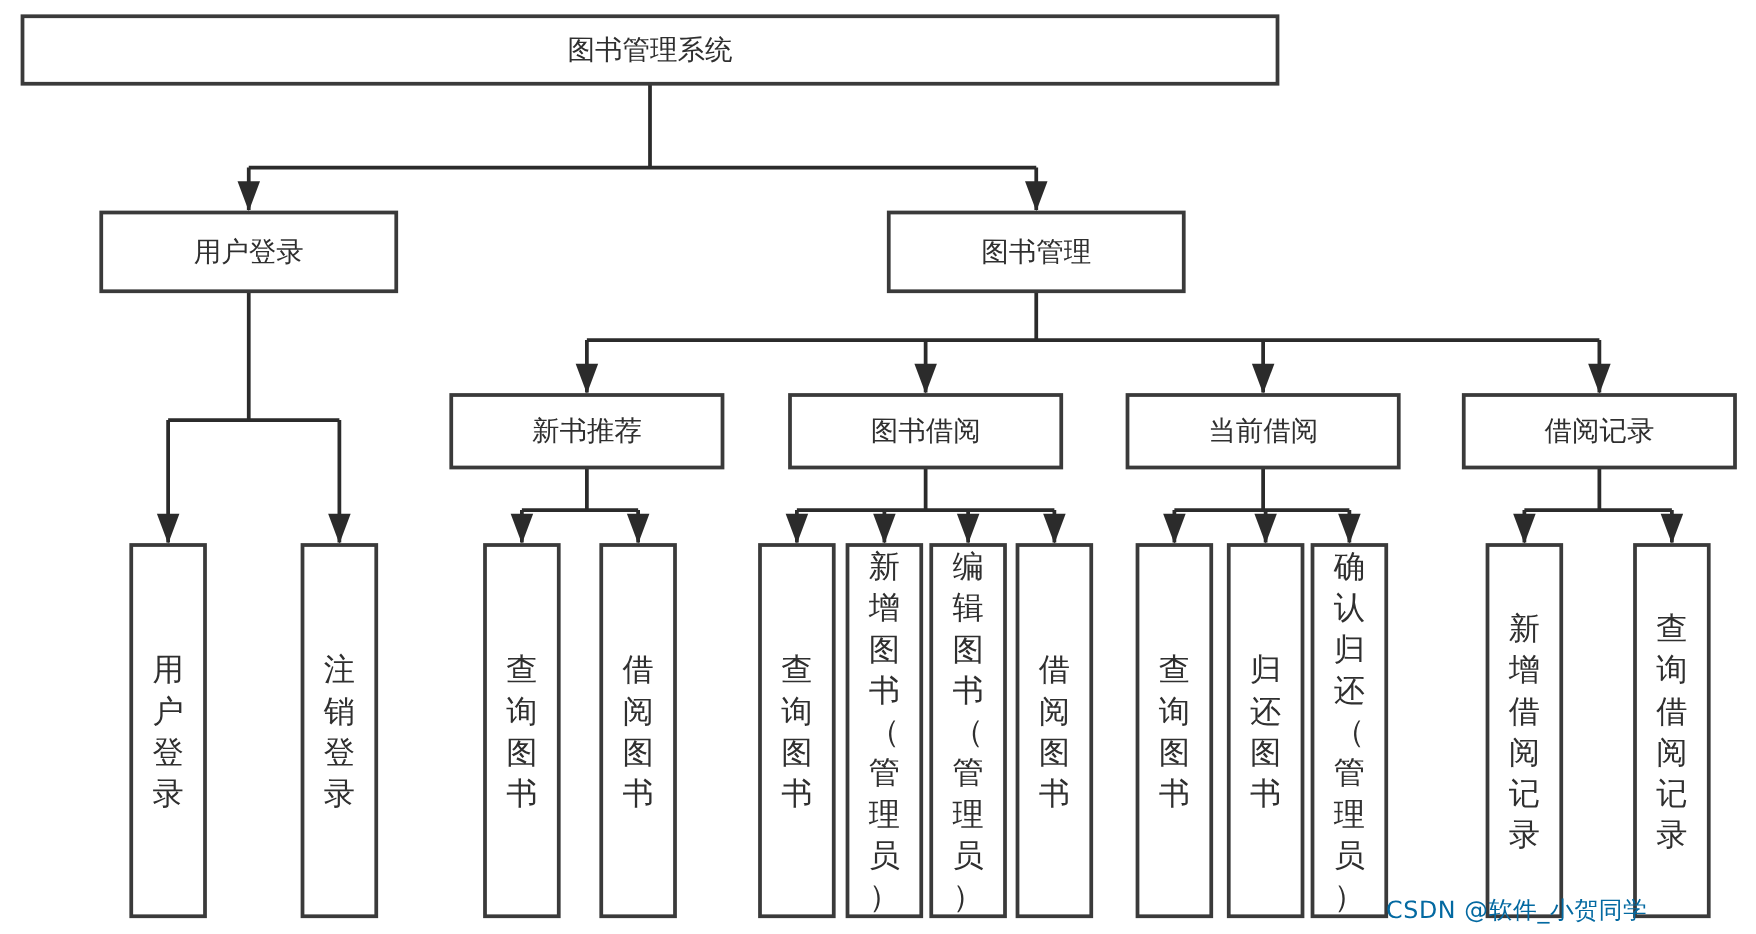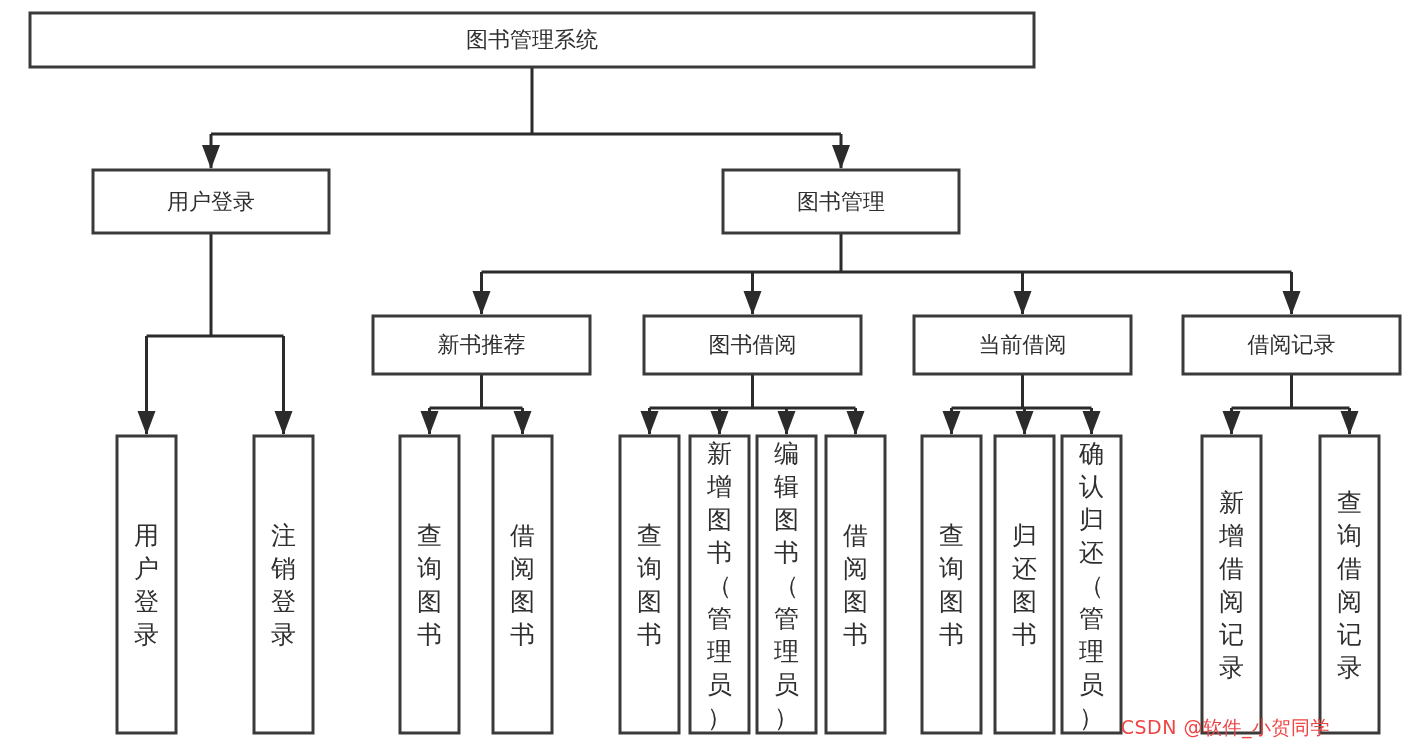--- a/index.html
+++ b/index.html
@@ -9,21 +9,21 @@
   }
   body {
     width: 1405px;
     height: 747px;
     position: relative;
     overflow: hidden;
     font-family: "DejaVu Sans", "Liberation Sans", sans-serif;
   }
   #chart-root {
     position: absolute;
-    left: 12px;
+    left: 0;
     top: 0;
     width: 1328px;
     height: 747px;
   }
   svg.diagram {
     display: block;
     width: 1405px;
     height: 747px;
   }
   .node-box {
@@ -53,21 +53,21 @@
     font-size: 25px;
     fill: #2f2f2f;
     text-anchor: middle;
   }
   .watermark {
     position: absolute;
     right: 10px;
     bottom: 6px;
     font-family: "DejaVu Sans", "Liberation Sans", sans-serif;
     font-size: 19px;
-    color: #ef4444;
+    color: #0369a1;
     letter-spacing: 0.5px;
     white-space: nowrap;
     pointer-events: none;
   }
 </style>
 </head>
 <body>
 
 <div id="chart-root">
   <svg class="diagram" viewBox="0 0 1405 747" xmlns="http://www.w3.org/2000/svg">

